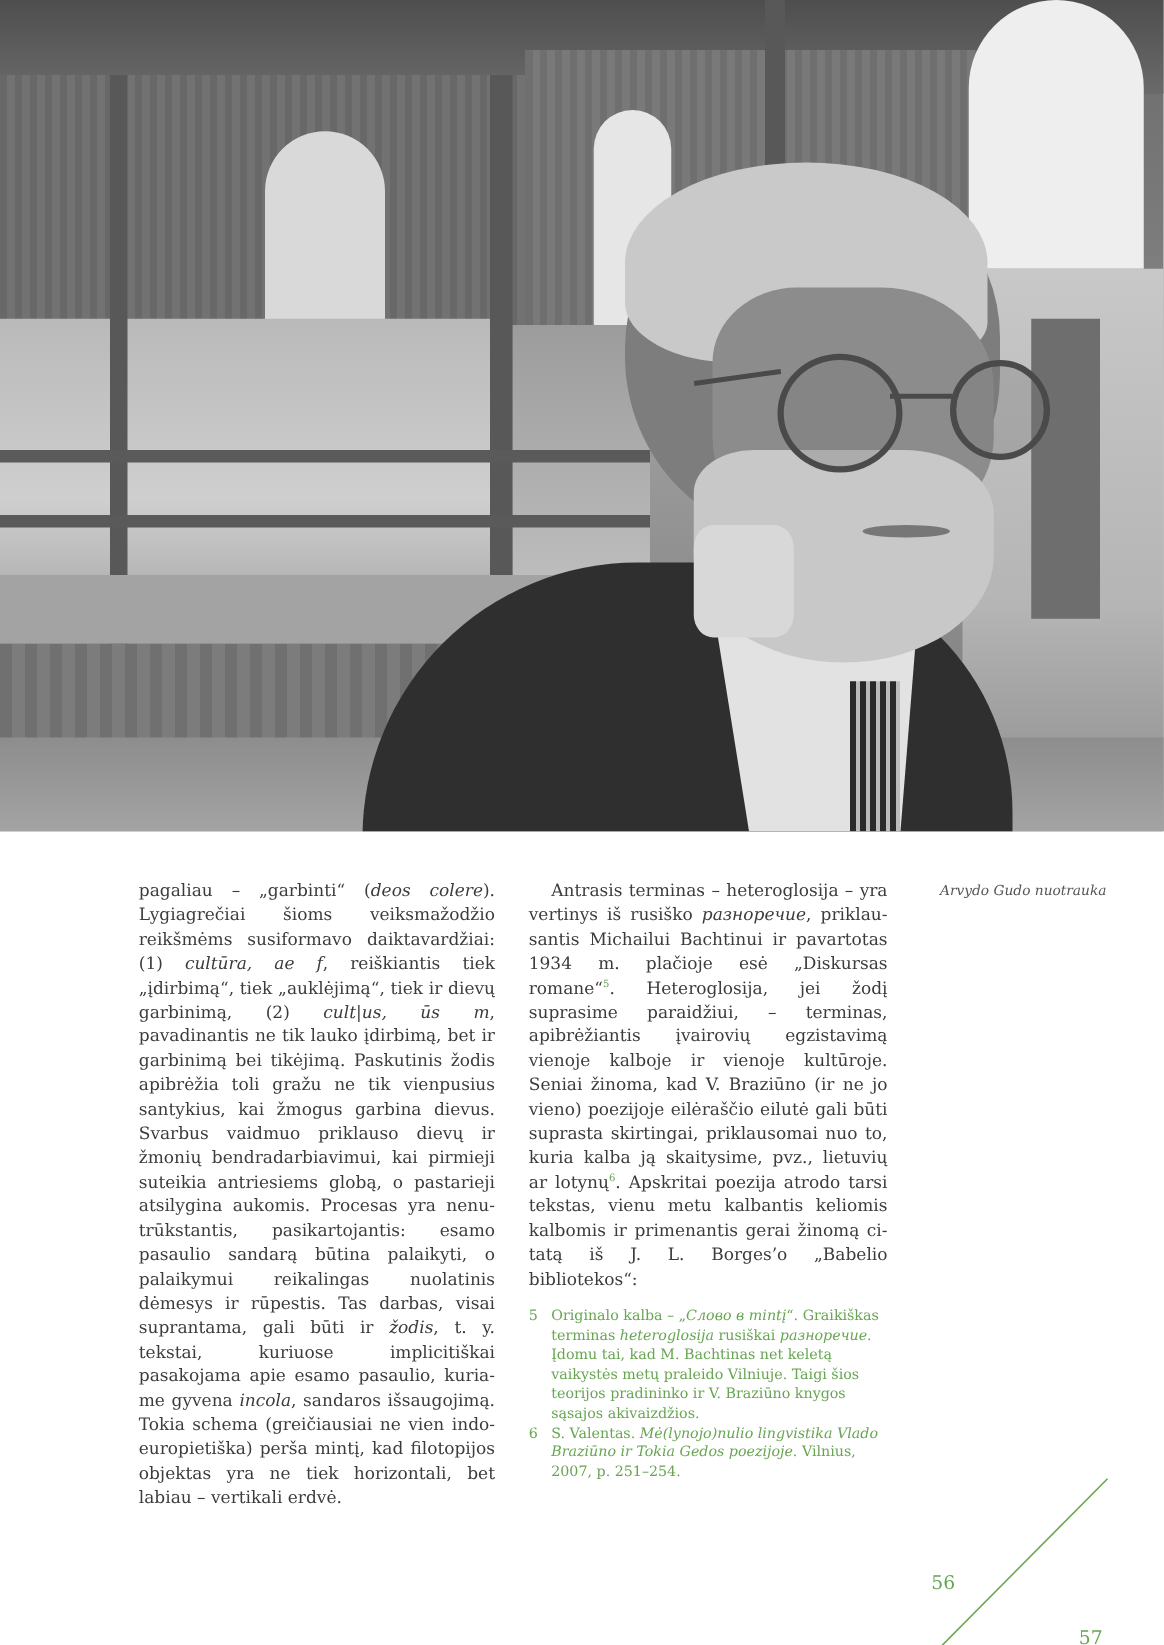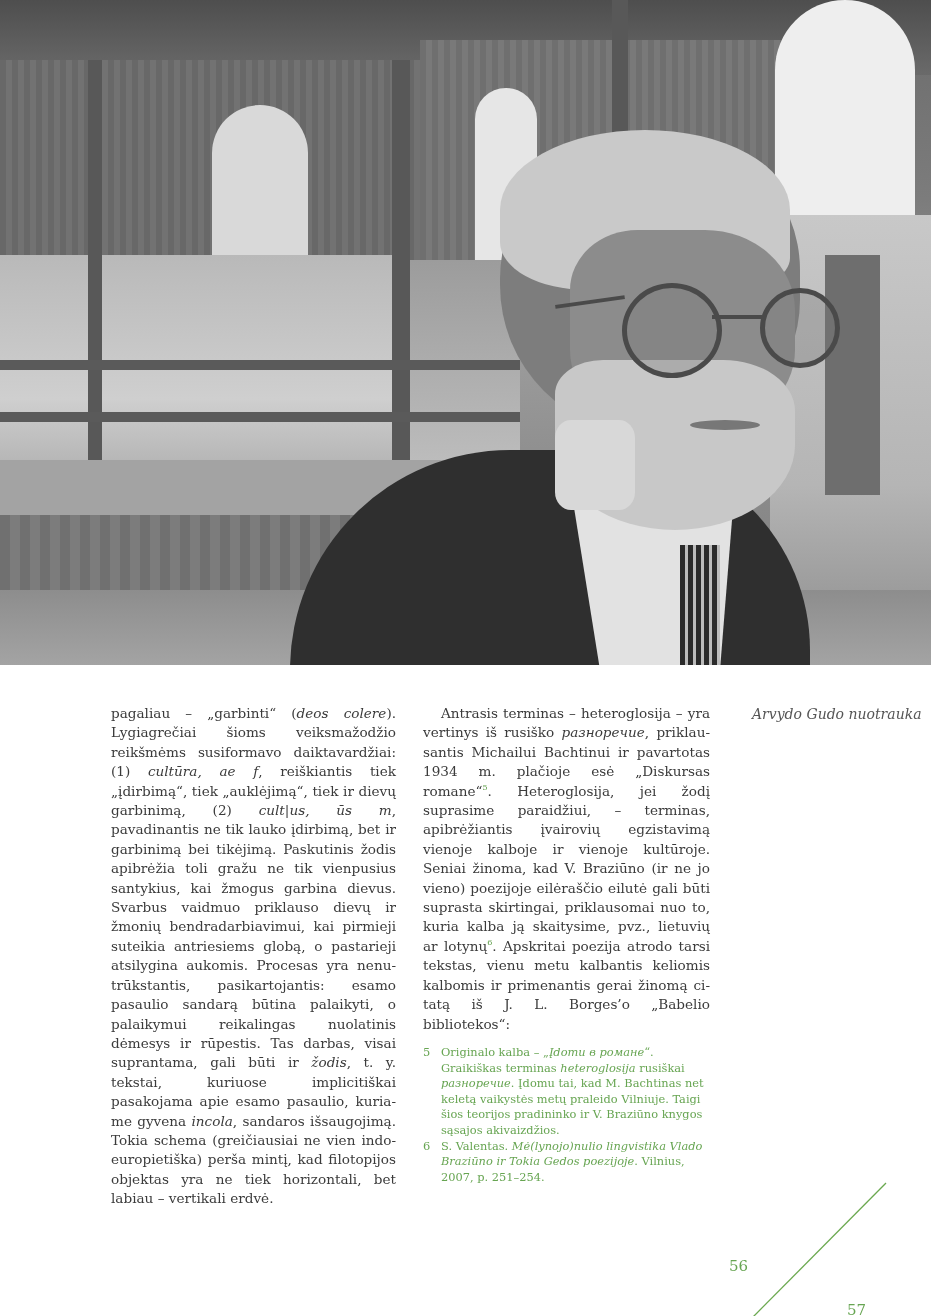--- a/index.html
+++ b/index.html
@@ -60,35 +60,35 @@
   }
   .col p { margin:0; }
   .col1 { left:111px; width:285px; }
   .col2 { left:423px; width:287px; }
   .col2 p { text-indent:18px; }
   .col em { }
   .fnref { color:#5f9e49; font-size:8px; vertical-align:super; line-height:0; }
 
   .credit {
     position:absolute; left:752px; top:706px;
-    font-size:14px; font-style:italic; color:#555;
+    font-size:11px; font-style:italic; color:#555;
   }
 
   
   .footnotes {
     position:absolute; left:423px; top:1045px; width:290px;
     font-size:11.4px; line-height:15.6px; color:#67a552;
   }
   .fn { display:flex; }
   .fn-num { width:18px; flex:none; }
   .fn-text { flex:1; }
   .fn em { font-style:italic; }
 
   
-  .pagenum { position:absolute; font-size:15px; color:#67a552; }
+  .pagenum { position:absolute; font-size:15px; color:#67a552;margin-left:16px; }
   .pg-left { left:729px; top:1257px; }
   .pg-right { left:847px; top:1301px; }
   .slash { position:absolute; left:0; top:0; width:931px; height:1316px; pointer-events:none; }
 </style>
 </head>
 <body>
 
 <div class="photo" title="Black-and-white portrait of a grey-bearded man wearing round glasses and a dark jacket, mask hanging from one ear, in a wooden pavilion with arched windows">
   <div class="roof"></div>
   <div class="wall-left"></div>
@@ -130,21 +130,21 @@
 
 <div class="col col2">
   <p>Antrasis terminas – heteroglosija – yra vertinys iš rusiško <em>разноречие</em>, priklau­santis Michailui Bachtinui ir pavartotas 1934 m. plačioje esė „Diskursas romane“<sup class="fnref">5</sup>. Heteroglosija, jei žodį suprasime parai­džiui, – terminas, apibrėžiantis įvairovių egzistavimą vienoje kalboje ir vienoje kul­tūroje. Seniai žinoma, kad V. Braziūno (ir ne jo vieno) poezijoje eilėraščio eilutė gali būti suprasta skirtingai, priklausomai nuo to, kuria kalba ją skaitysime, pvz., lietuvių ar lotynų<sup class="fnref">6</sup>. Apskritai poezija atrodo tarsi tekstas, vienu metu kalbantis keliomis kalbomis ir primenantis gerai žinomą ci­tatą iš J. L. Borges’o „Babelio bibliotekos“:</p>
 </div>
 
 <div class="credit">Arvydo Gudo nuotrauka</div>
 
 <div class="footnotes">
   <div class="fn">
     <span class="fn-num">5</span>
-    <span class="fn-text">Originalo kalba – „<em>Įdomu в романе</em>“. Graikiškas terminas <em>heteroglosija</em> rusiškai <em>разноречие</em>. Įdomu tai, kad M. Bachtinas net keletą vaikystės metų praleido Vilniuje. Taigi šios teorijos pradininko ir V. Braziūno knygos sąsajos akivaizdžios.</span>
+    <span class="fn-text">Originalo kalba – „<em>Слово в mintį</em>“. Graikiškas terminas <em>heteroglosija</em> rusiškai <em>разноречие</em>. Įdomu tai, kad M. Bachtinas net keletą vaikystės metų praleido Vilniuje. Taigi šios teorijos pradininko ir V. Braziūno knygos sąsajos akivaizdžios.</span>
   </div>
   <div class="fn">
     <span class="fn-num">6</span>
     <span class="fn-text">S. Valentas. <em>Mė(lynojo)nulio lingvistika Vlado Braziūno ir Tokia Gedos poezijoje</em>. Vilnius, 2007, p. 251–254.</span>
   </div>
 </div>
 
 <div class="pagenum pg-left">56</div>
 <div class="pagenum pg-right">57</div>
 <svg class="slash" viewBox="0 0 931 1316">

